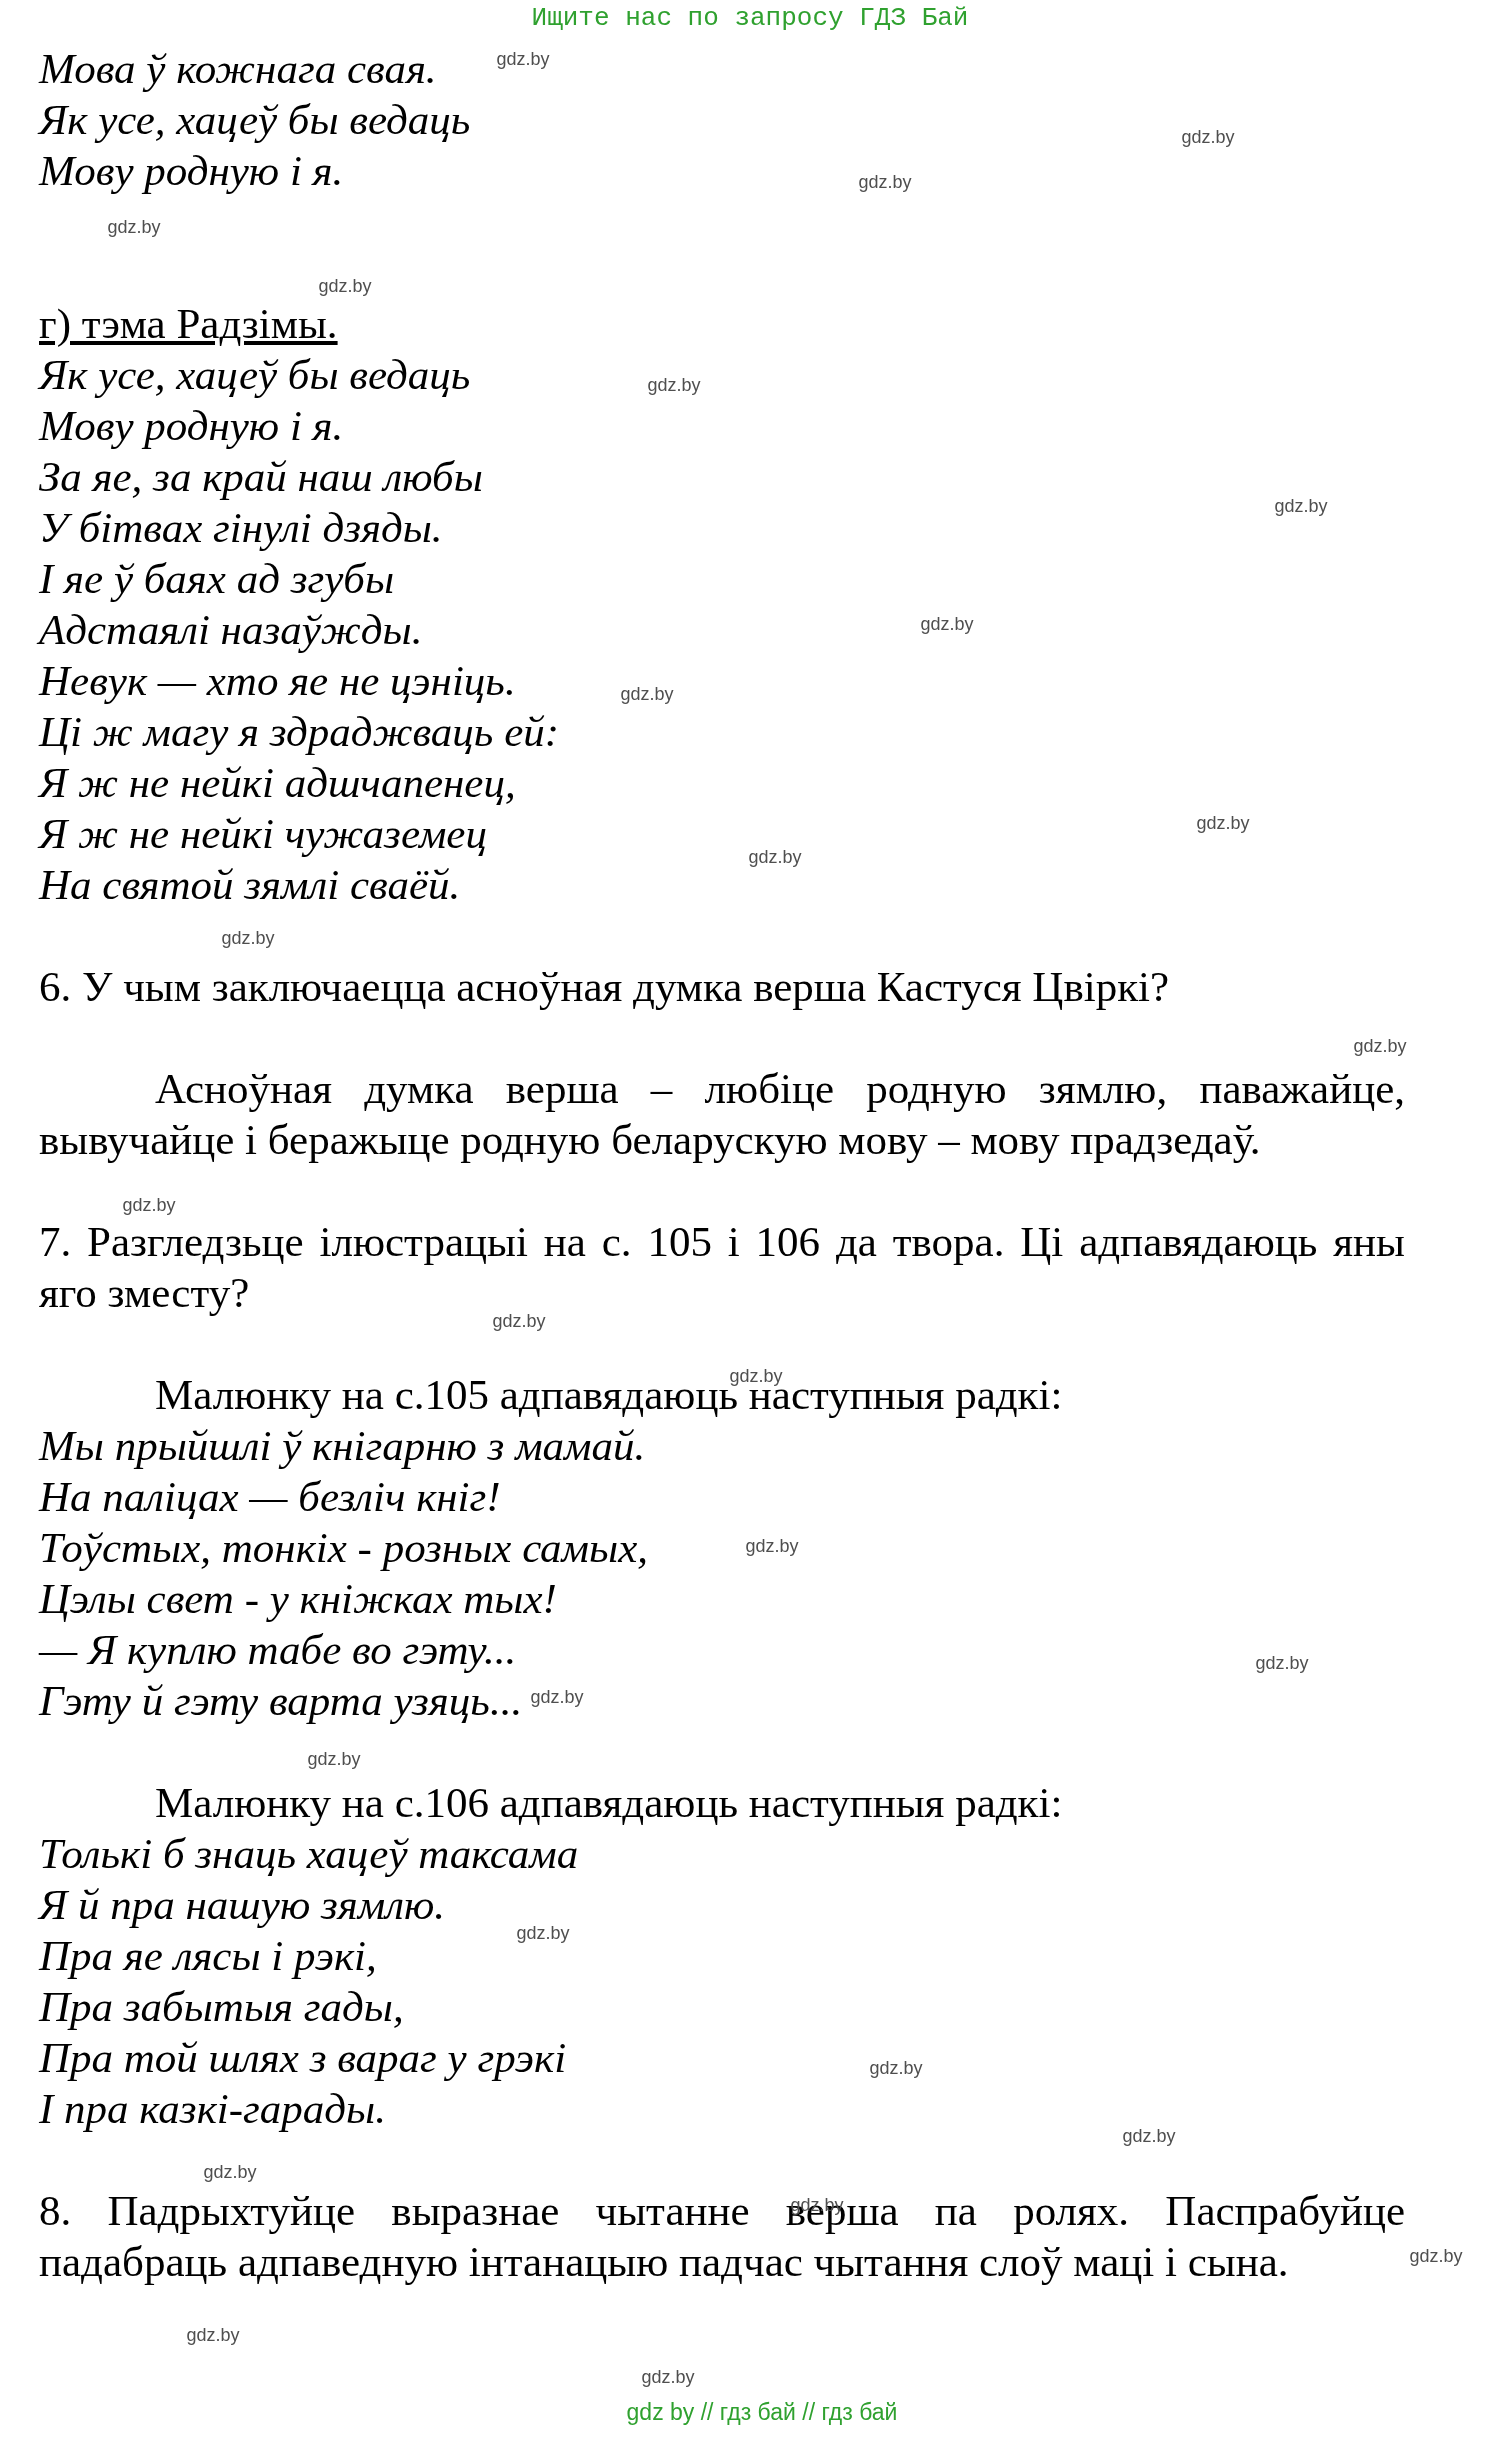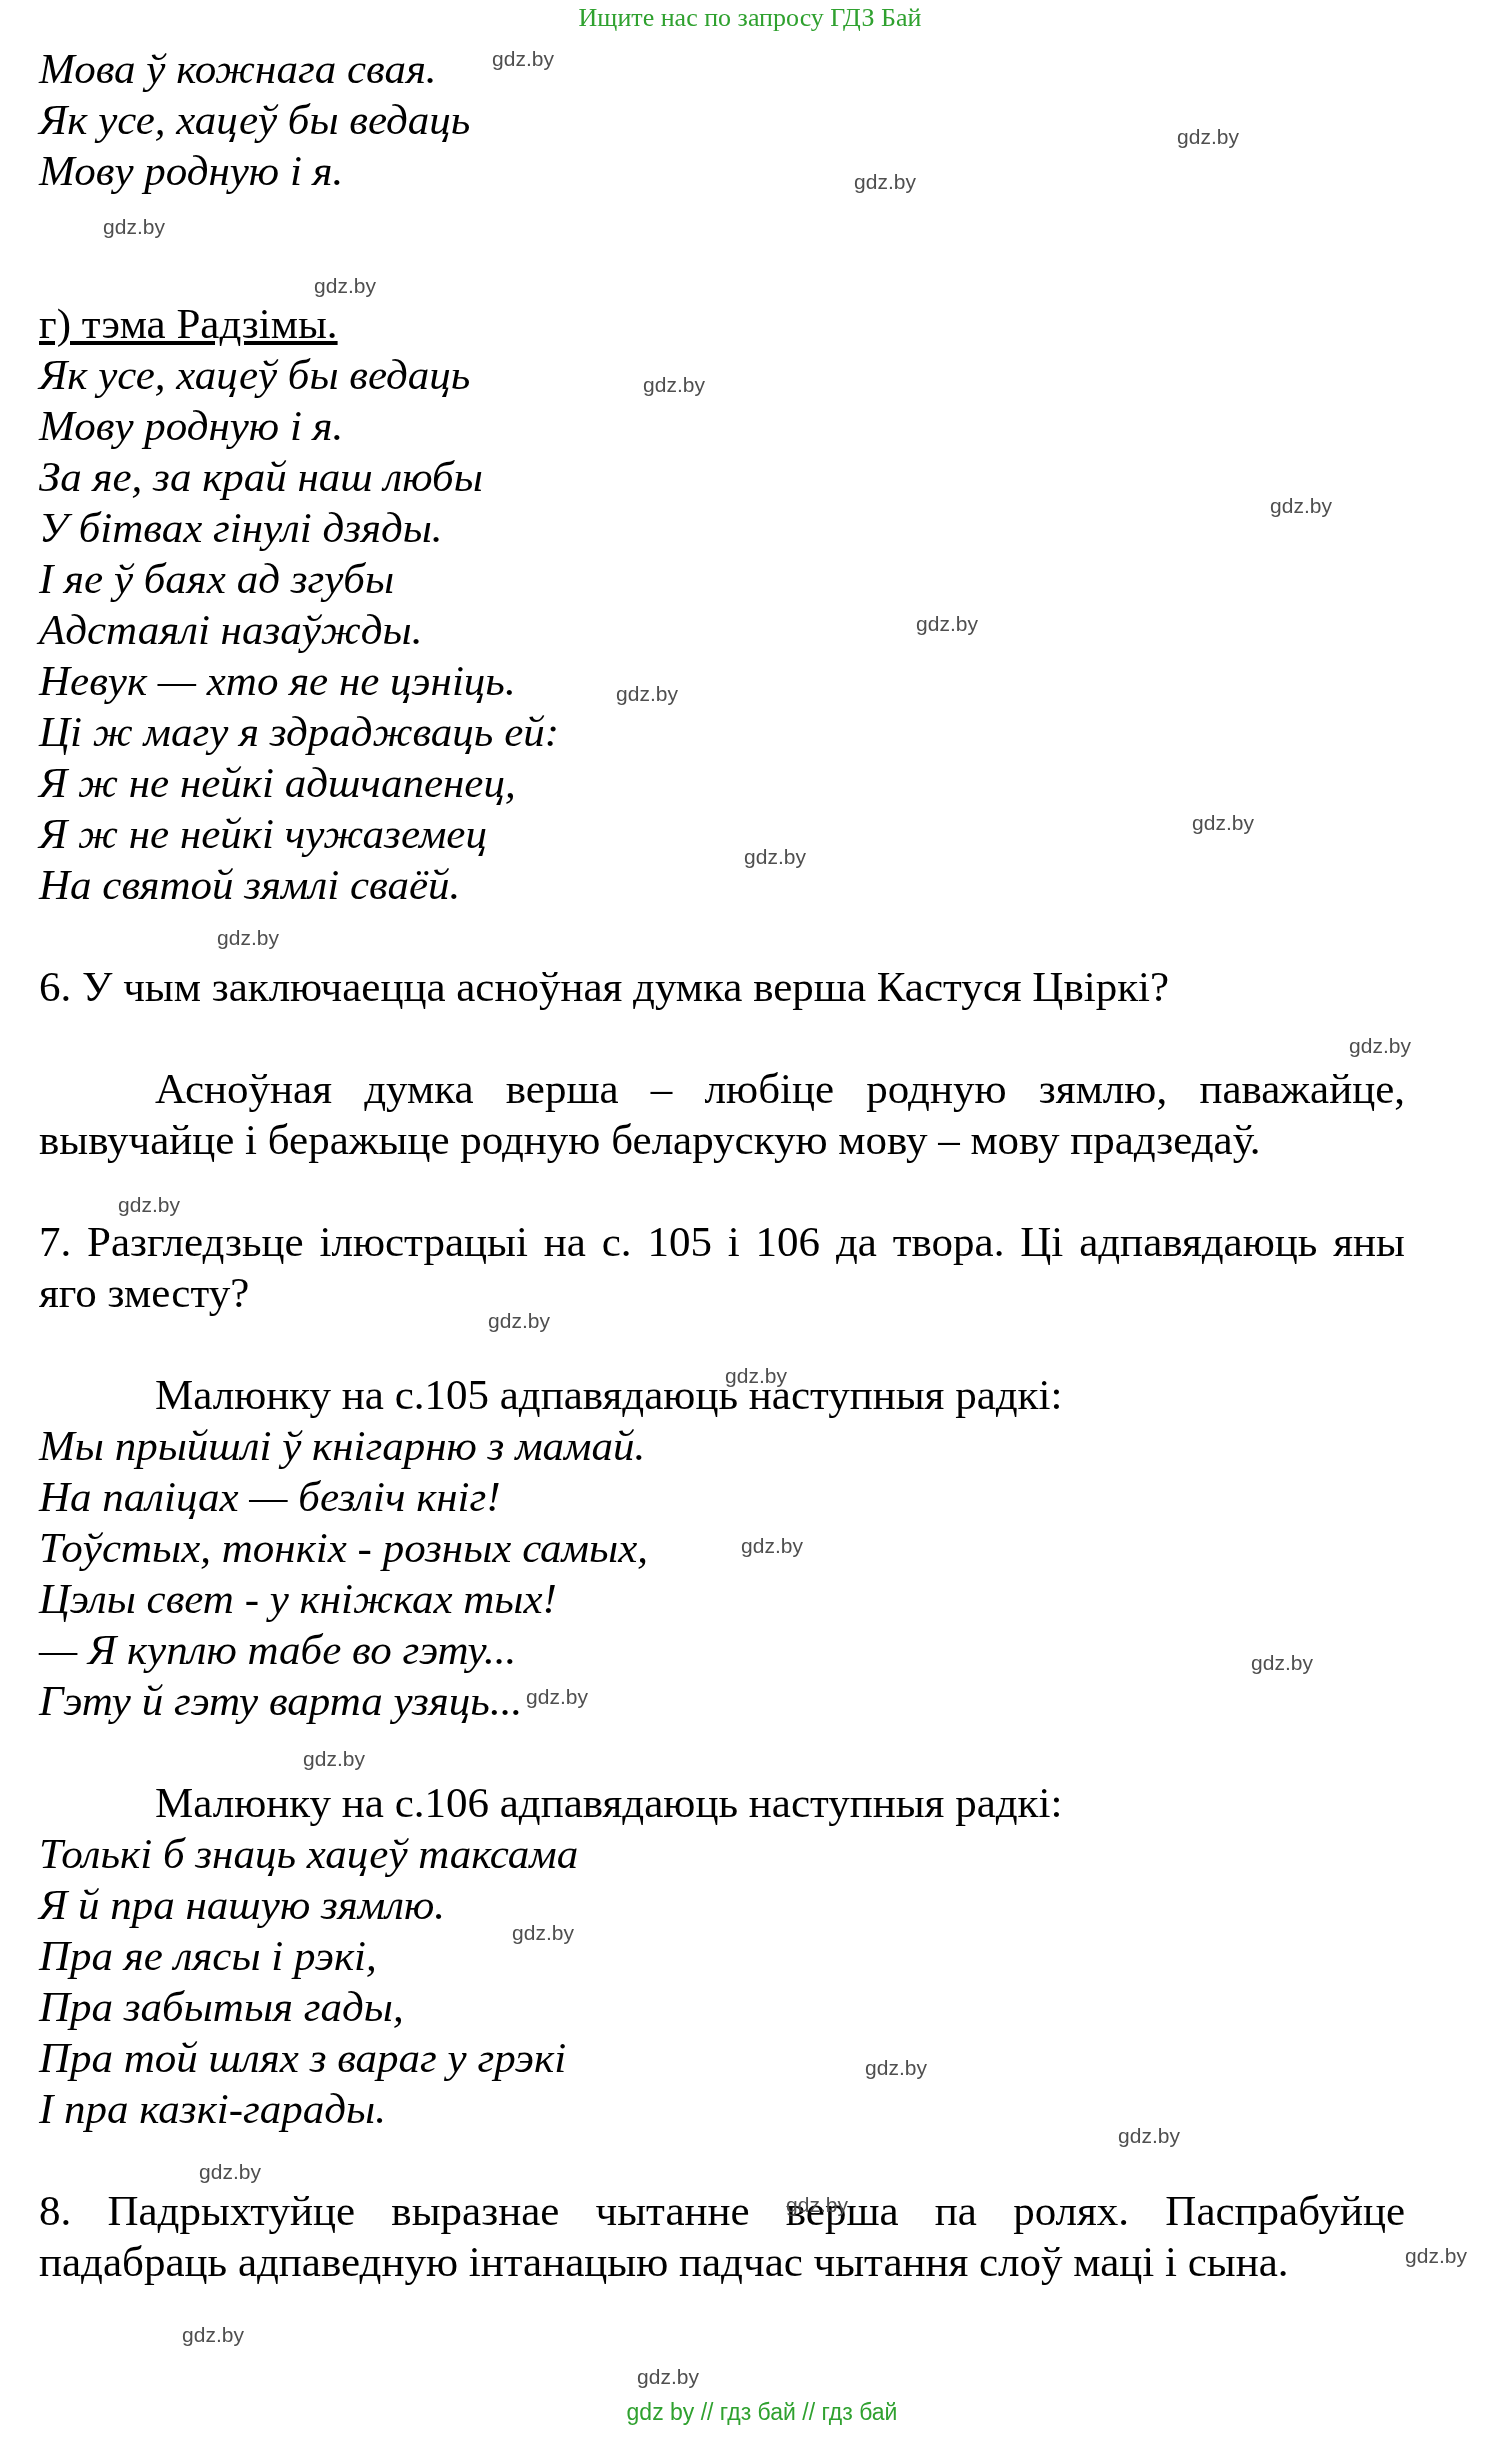--- a/index.html
+++ b/index.html
@@ -11,21 +11,21 @@
   }
   .page {
     position: relative;
     width: 1500px; height: 2462px;
     background: #ffffff;
     overflow: hidden;
   }
   .promo-header {
     position: absolute; top: 3.1px; left: 0; width: 100%;
     text-align: center;
-    font-family: Liberation Serif, serif;
+    font-family: Liberation Mono, monospace;
     font-size: 26px;
     white-space: nowrap;
   }
   .content {
     position: absolute; top: 0; left: 0; width: 100%;
     padding: 43px 95px 0 39px;
     font-size: 43px;
     line-height: 51px;
   }
   .block { text-align: left; }
@@ -46,21 +46,21 @@
   }
   .block.caption {
     margin-top: 51px;
     padding-left: 116px;
   }
   .block.poem { margin-top: 0; font-style: italic; }
   .wm {
     position: absolute;
     transform: translate(-50%, -50%);
     font-family: "Liberation Sans", sans-serif;
-    font-size: 21px;
+    font-size: 18px;
     white-space: nowrap;
   }
   .site-footer {
     position: absolute; top: 2399px; left: 0; width: 100%;
     text-align: center;
     font-family: "Liberation Sans", sans-serif;
     font-size: 23px;
     white-space: nowrap;
   }
 </style>

